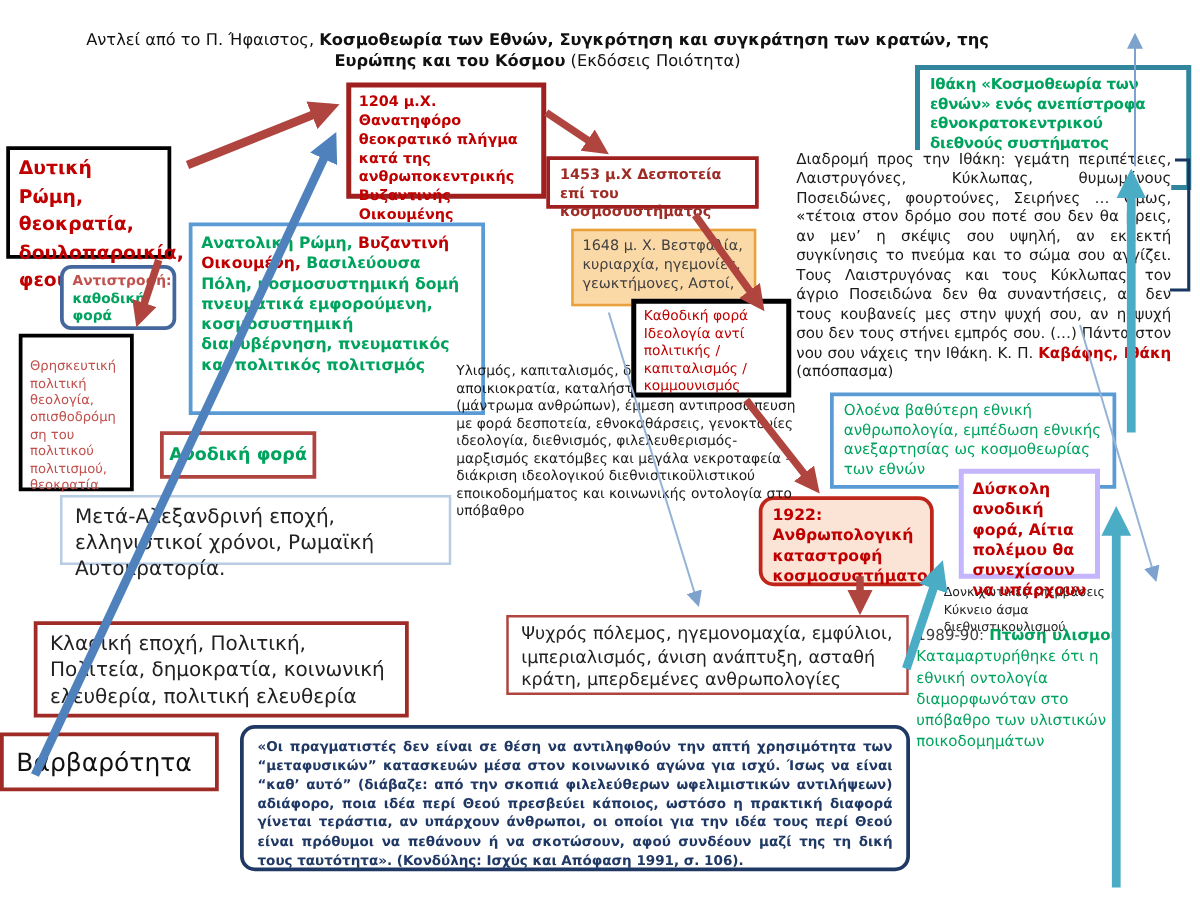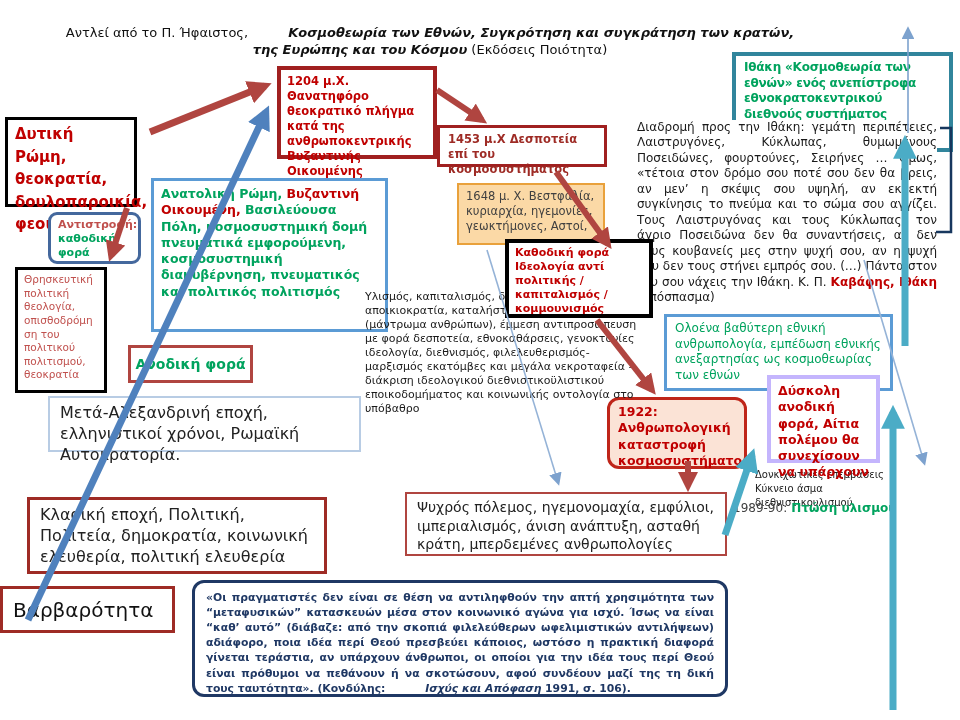--- a/index.html
+++ b/index.html
@@ -6,40 +6,40 @@
   #slide{position:relative;width:960px;height:720px;background:#fff;overflow:hidden;
          font-family:"DejaVu Sans", sans-serif;color:#1a1a1a;}
   .abs{position:absolute;box-sizing:border-box;}
   .box{position:absolute;box-sizing:border-box;background:#fff;}
   .ctr{display:flex;align-items:center;}
   .red{color:#C00000;}
   .softred{color:#C0504D;}
   .maroon{color:#9E2B25;}
   .green{color:#00A35E;}
   .b{font-weight:bold;}
-  .i{font-style:italic;margin-left:36px;}
+  .i{}
   #title{left:0;top:4;width:880px;text-align:center;font-size:15.5px;font-weight:bold;
          color:#C00000;text-decoration:underline;}
   #subtitle{left:60px;top:24px;width:740px;text-align:center;font-size:13px;line-height:1.32;color:#111;}
   #b-west{left:5px;top:117px;width:132px;height:90px;border:3.5px solid #000;
           font-size:15px;font-weight:bold;line-height:1.5;padding:3px 7px;}
   #b-antistrofi{left:48px;top:212px;width:93px;height:52px;border:3px solid #44689D;border-radius:9px;
           font-size:11px;font-weight:bold;line-height:1.25;padding:3px 7px;}
   #b-theology{left:15px;top:267px;width:92px;height:126px;border:3px solid #000;
-          font-size:10.5px;line-height:1.3;padding:3px 6px;overflow-wrap:anywhere;}
+          font-size:10.5px;line-height:1.3;padding:17px 6px;overflow-wrap:anywhere;}
   #b-east{left:151px;top:178px;width:237px;height:154px;border:3px solid #5B9BD5;
           font-size:12.5px;font-weight:bold;line-height:1.3;padding:5px 7px;}
   #b-1204{left:277px;top:66px;width:160px;height:93px;border:4px solid #A02020;
           font-size:11.5px;font-weight:bold;line-height:1.3;padding:4px 6px;}
   #b-1453{left:437px;top:125px;width:170px;height:42px;border:3.5px solid #A02020;
           font-size:11.5px;font-weight:bold;line-height:1.3;padding:4px 8px;}
   #b-1648{left:457px;top:183px;width:148px;height:62px;border:2.5px solid #E9A13B;background:#FBD9A6;
           font-size:11.5px;color:#404040;line-height:1.3;padding:4px 7px;}
-  #b-ideology{left:505px;top:239px;width:148px;height:79px;border:4px solid #000;z-index:3;
-          font-size:11px;font-weight:bold;line-height:1.28;padding:3px 6px;}
+  #b-ideology{left:505px;top:239px;width:128px;height:79px;border:4px solid #000;z-index:3;
+          font-size:11px;font-weight:normal;line-height:1.28;padding:3px 6px;}
   #t-ylismos{left:365px;top:290px;width:272px;height:172px;font-size:11px;line-height:1.27;z-index:1;}
   #b-anodiki{left:128px;top:345px;width:125px;height:38px;border:3px solid #B04540;
           font-size:14px;font-weight:bold;justify-content:center;}
   #b-meta{left:48px;top:396px;width:313px;height:56px;border:2.5px solid #B8CCE4;
           font-size:16px;color:#222;line-height:1.3;padding:5px 10px;}
   #b-alex{left:0;top:462px;width:358px;height:32px;border:4px solid #4F81BD;
           font-size:12.5px;font-weight:bold;letter-spacing:-0.3px;white-space:nowrap;padding-left:7px;}
   #b-klasiki{left:27px;top:497px;width:300px;height:77px;border:3.5px solid #9E2B25;
           font-size:16px;color:#222;line-height:1.3;padding:5px 10px;}
   #b-varvar{left:0;top:586px;width:175px;height:47px;border:3.5px solid #9E2B25;
@@ -107,20 +107,21 @@
 
   <div id="b-dyskoli" class="box red">Δύσκολη ανοδική φορά, Αίτια πολέμου θα συνεχίσουν να υπάρχουν</div>
 
   <div id="t-donki" class="abs">
     <div>Δονκιχωτικές επεμβάσεις</div>
     <div>Κύκνειο άσμα διεθνιστικουλισμού</div>
   </div>
 
   <div id="t-1989" class="abs">
     <div><span style="color:#404040;">1989-90:</span><span class="green b"> Πτώση υλισμού</span></div>
+    <div class="green">Καταμαρτυρήθηκε ότι η εθνική οντολογία διαμορφωνόταν στο υπόβαθρο των υλιστικών ποικοδομημάτων</div>
   </div>
 
   <div id="b-ithaki" class="box green">Ιθάκη «Κοσμοθεωρία των εθνών» ενός ανεπίστροφα εθνοκρατοκεντρικού διεθνούς συστήματος</div>
 
   <div id="t-diadromi" class="abs"><span>Διαδρομή προς την Ιθάκη: γεμάτη περιπέτειες, Λαιστρυγόνες, Κύκλωπας, θυμωμένους Ποσειδώνες, φουρτούνες, Σειρήνες … Όμως, «τέτοια στον δρόμο σου ποτέ σου δεν θα βρεις, αν μεν’ η σκέψις σου υψηλή, αν εκλεκτή συγκίνησις το πνεύμα και το σώμα σου αγγίζει. Τους Λαιστρυγόνας και τους Κύκλωπας, τον άγριο Ποσειδώνα δεν θα συναντήσεις, αν δεν τους κουβανείς μες στην ψυχή σου, αν η ψυχή σου δεν τους στήνει εμπρός σου. (…) Πάντα στον νου σου νάχεις την Ιθάκη. Κ. Π. </span><span class="red b">Καβάφης, Ιθάκη</span><span> (απόσπασμα)</span></div>
 
   <svg id="arrows" width="960" height="720" viewBox="0 0 960 720">
     <defs>
       <marker id="ah-blue" viewBox="0 0 10 10" refX="7" refY="5" markerWidth="3.4" markerHeight="3.4" orient="auto" markerUnits="strokeWidth">
           <path d="M0,0 L10,5 L0,10 z" fill="#4F81BD"></path>

